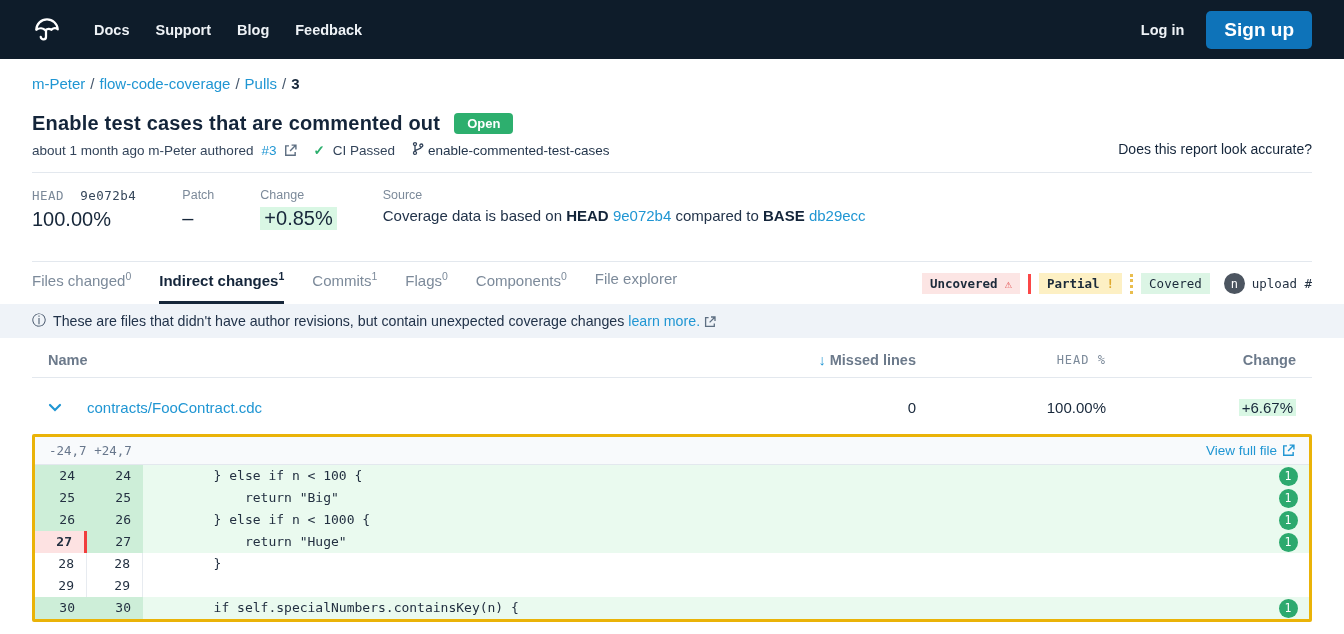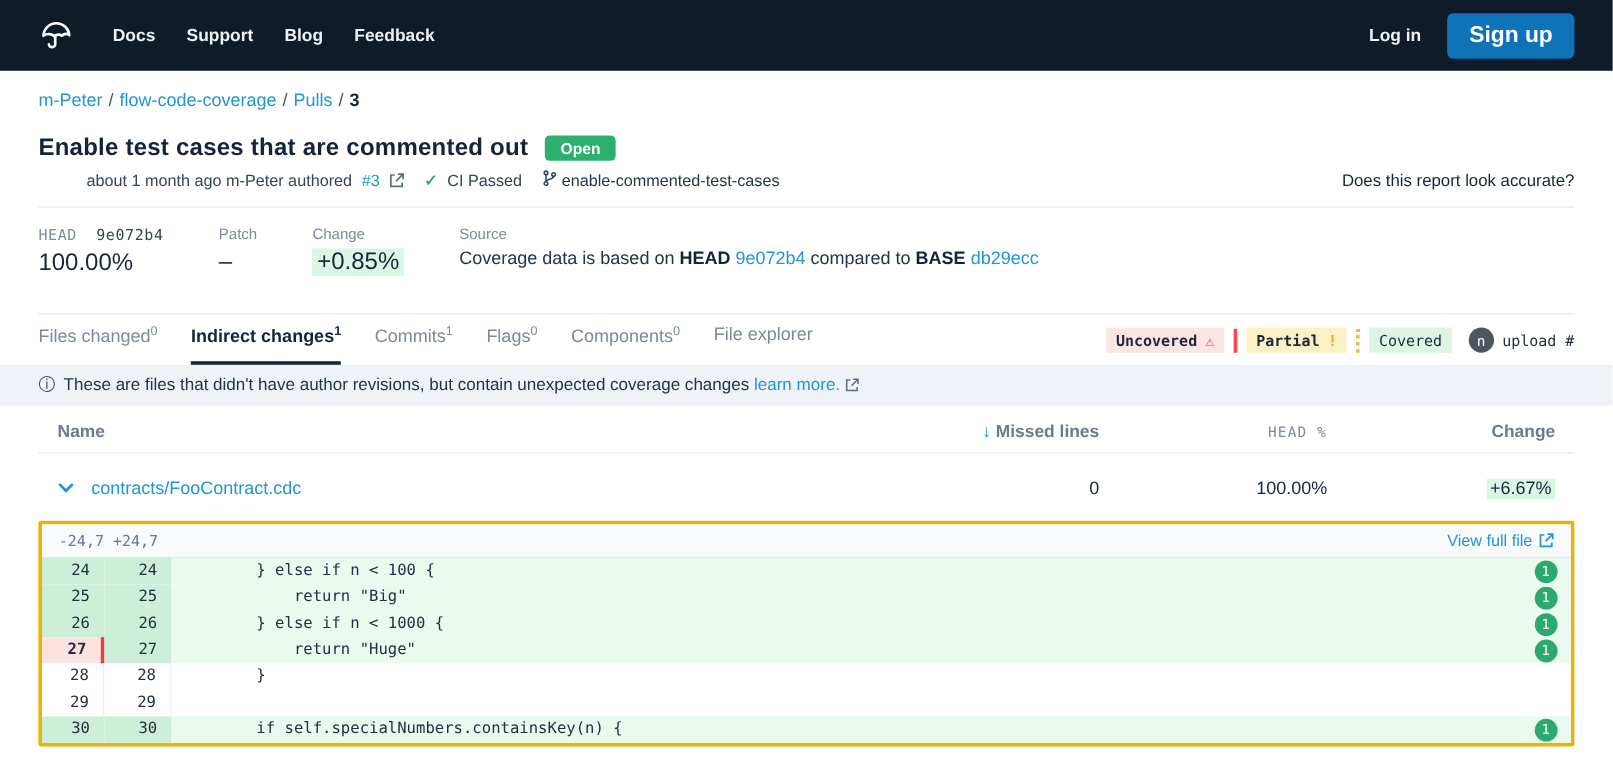--- a/index.html
+++ b/index.html
@@ -23,21 +23,21 @@
   .crumbs { margin-top:16px; font-size:15px; }
   .crumbs a { color:#2096d3; }
   .crumbs .sep { color:#44566b; margin:0 5px; }
   .crumbs .num { color:#17273a; font-weight:700; }
 
   .title-row { margin-top:20px; display:flex; align-items:center; gap:14px; }
   .pr-title { font-size:20px; font-weight:700; color:#14253a; letter-spacing:.2px; }
   .badge-open { background:#2daf6e; color:#fff; font-size:13px; font-weight:700;
     padding:3px 13px; border-radius:4px; }
 
-  .meta-row { margin-top:6px; display:flex; align-items:center; justify-content:space-between;margin-left:40px; }
+  .meta-row { margin-top:6px; display:flex; align-items:flex-start; justify-content:space-between; }
   .meta-left { display:flex; align-items:center; gap:8px; font-size:13.5px; color:#33445a; }
   .meta-left a { color:#2096d3; }
   .ext-icon svg { display:inline-block; vertical-align:-2px; }
   .check { color:#2daf6e; font-weight:700; margin-left:8px; }
   .branch { display:flex; align-items:center; gap:3px; margin-left:8px; color:#24364c; }
   .accuracy { font-size:14px; color:#14253a; }
 
   .divider { border-top:1px solid #e3e8ee; margin-top:13px; }
 
   
@@ -81,21 +81,21 @@
   
   .thead { display:grid; grid-template-columns:1fr 170px 190px 190px; align-items:center;
     padding:14px 16px 9px 16px; border-bottom:1px solid #e3e8ee; }
   .th { font-size:14.5px; font-weight:700; color:#6c7a8b; }
   .th-r { text-align:right; }
   .th .arrow { color:#2096d3; font-weight:400; }
   .th-head { font-family:"DejaVu Sans Mono", monospace; font-weight:400; font-size:12px;
     color:#7c8a9a; letter-spacing:1px; }
   .trow { display:grid; grid-template-columns:1fr 170px 190px 190px; align-items:center;
     padding:20px 16px 16px 16px; }
-  .fname { display:flex; align-items:center; gap:14px; }
+  .fname { display:flex; align-items:center; gap:25px; }
   .fname a { color:#2096d3; font-size:15px; }
   .cell-r { text-align:right; font-size:15px; color:#17273a; }
   .chg-hl { background:#d9f7e4; padding:0 3px; }
 
   
   .diff { border:3px solid #eab308; border-radius:2px; margin-top:2px; }
   .diff-head { display:flex; justify-content:space-between; align-items:center;
     background:#f8fafc; border-bottom:1px solid #e3e8ee; padding:6px 14px; }
   .hunk { font-family:"DejaVu Sans Mono", monospace; font-size:12.5px; color:#68778c; }
   .viewfull { color:#2096d3; font-size:13.5px; display:flex; align-items:center; gap:5px; }

